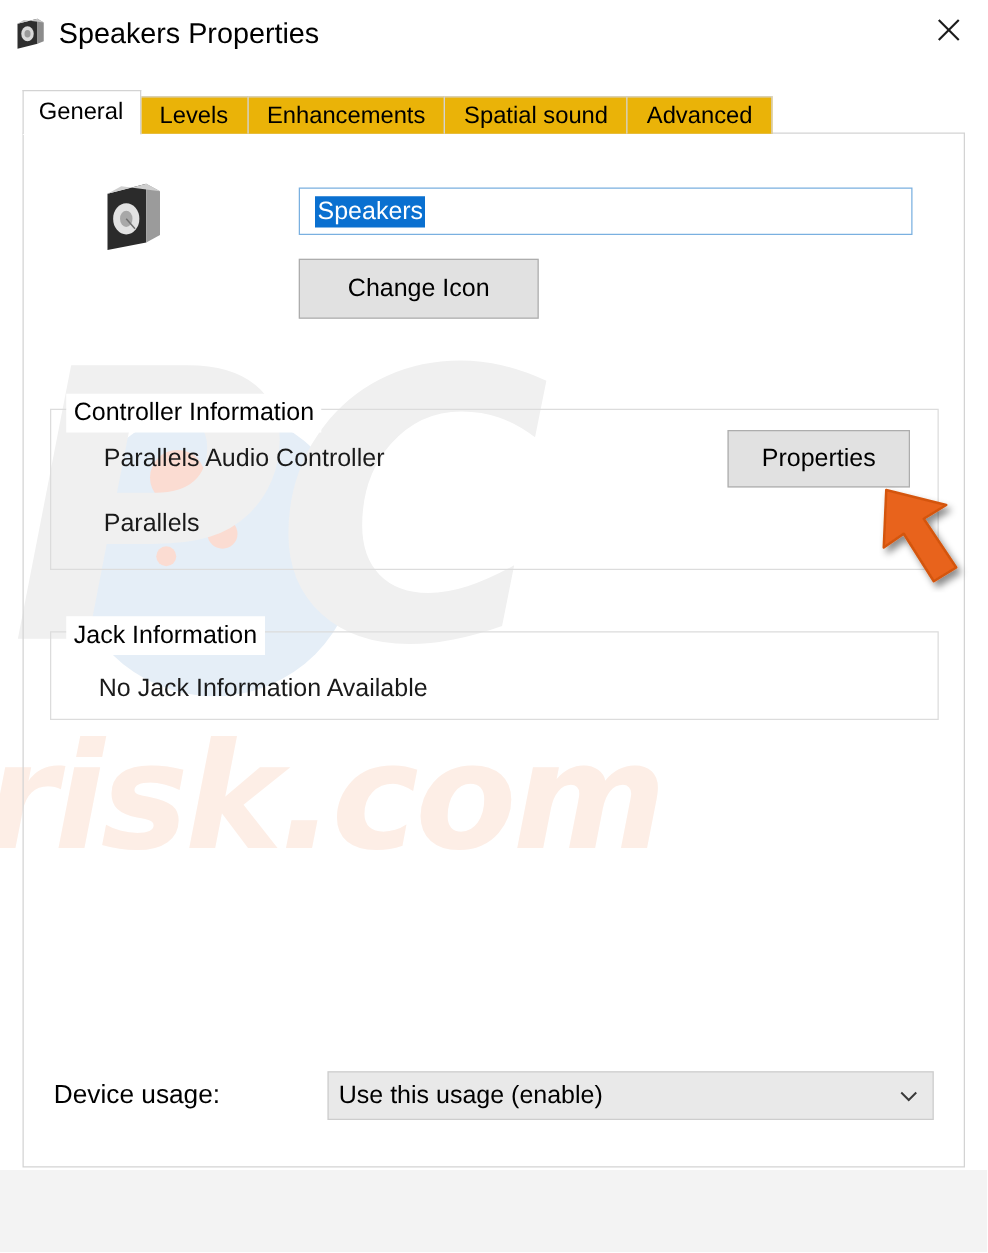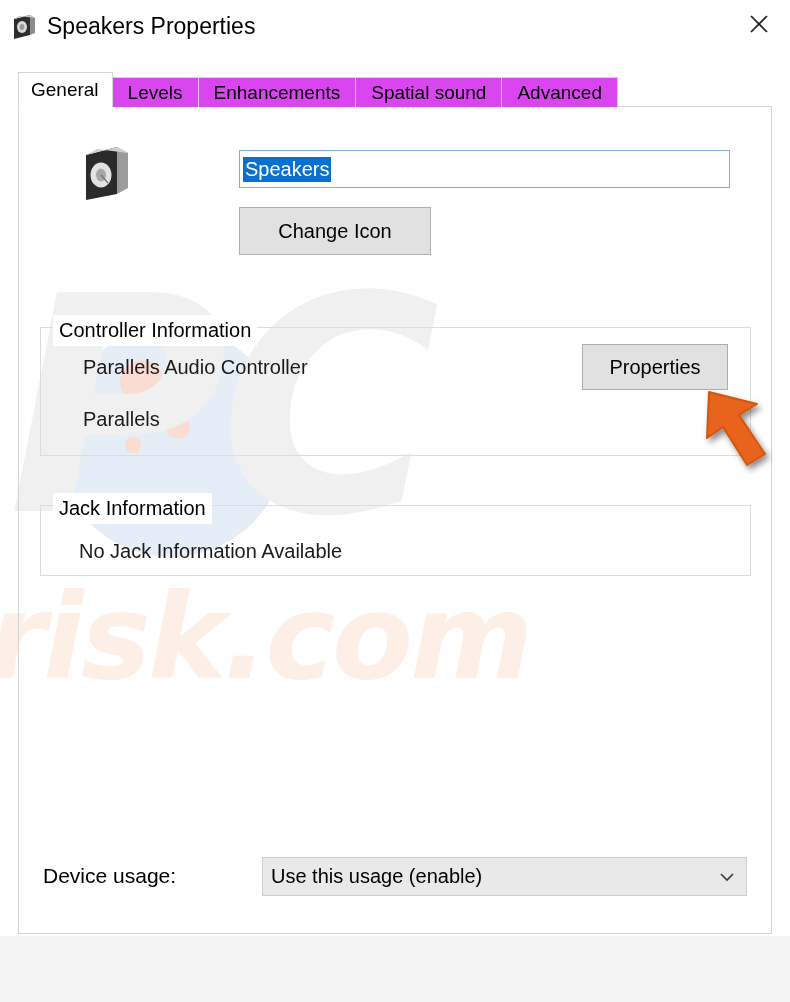--- a/index.html
+++ b/index.html
@@ -130,21 +130,21 @@
     display: flex;
     align-items: flex-end;
   }
   .tab {
     height: 30px;
     padding: 0 15px;
     display: flex;
     align-items: center;
     font-size: 19px;
     color: #000000;
-    background: #d946ef;
+    background: #eab308;
     border: 1px solid #d3d3d3;
     border-bottom: none;
     margin-right: -1px;
     box-sizing: border-box;
     white-space: nowrap;
     cursor: default;
   }
   .tab.selected {
     background: #ffffff;
     height: 36px;
@@ -190,21 +190,21 @@
     position: absolute;
     left: 239px;
     top: 150px;
     width: 491px;
     height: 38px;
     border: 1px solid #7ab0e0;
     background: #ffffff;
     box-sizing: border-box;
     display: flex;
     align-items: center;
-    padding-left: 3px;
+    padding-left: 12px;
     cursor: text;
   }
   .name-sel {
     background: #0a70d0;
     color: #ffffff;
     font-size: 20px;
     padding: 2px 1px 3px 2px;
     line-height: 1;
   }
 

